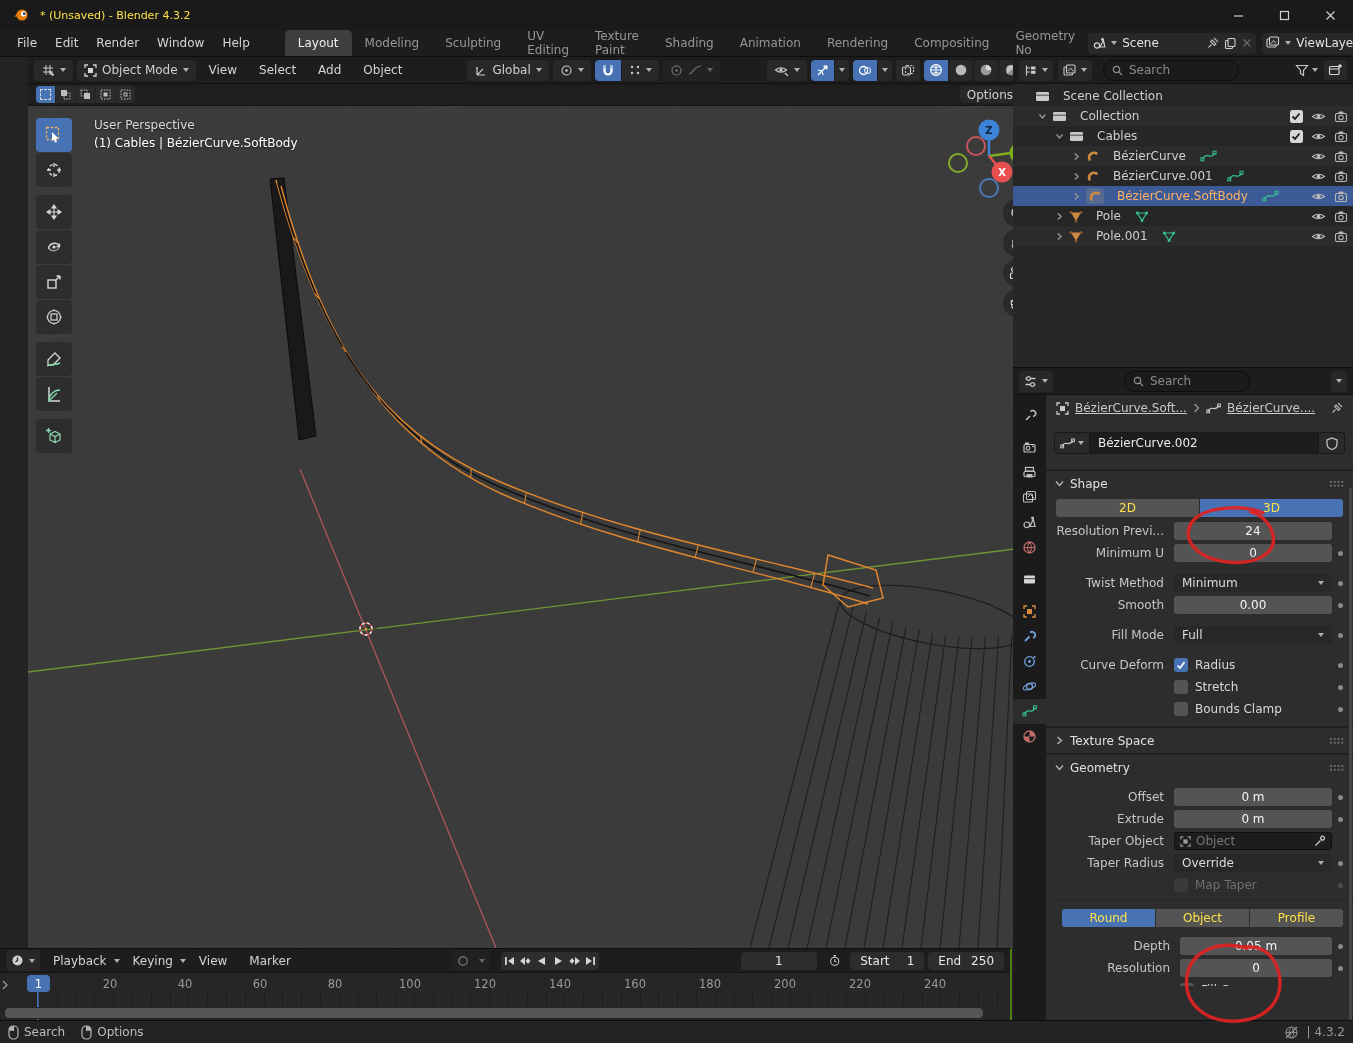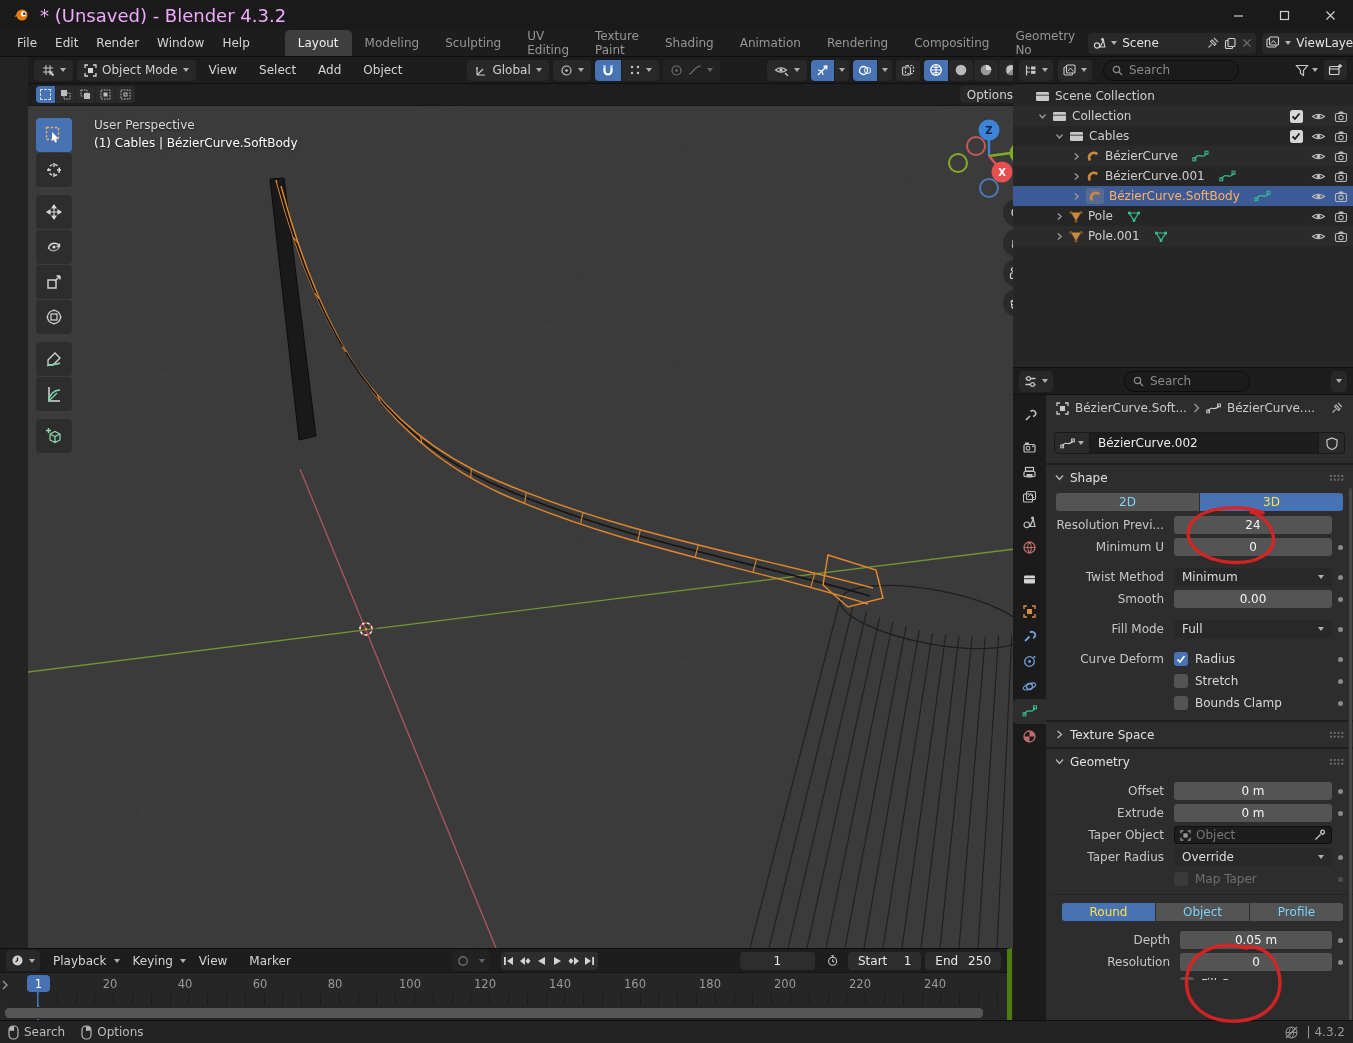--- a/index.html
+++ b/index.html
@@ -7,21 +7,21 @@
         font-family:"DejaVu Sans","Liberation Sans",sans-serif;font-size:12px;color:#d0d0d0;}
   .abs{position:absolute;}
   .flex{display:flex;align-items:center;}
   .chev{width:0;height:0;border-left:3.5px solid transparent;border-right:3.5px solid transparent;border-top:4px solid #b0b0b0;display:inline-block;}
   .btn{background:#282828;border-radius:4px;display:flex;align-items:center;gap:5px;padding:0 7px;height:21px;}
   .btn.blue{background:#4772b3;}
   .btn.dim{opacity:.5;}
   svg{display:block;}
   
   #titlebar{left:0;top:0;width:1353px;height:30px;background:#1a1a1a;display:flex;align-items:center;}
-  #titlebar .title{margin-left:10px;color:#f0abfc;font-size:18px;}
+  #titlebar .title{margin-left:10px;color:#fde047;font-size:11px;}
   .winbtns{margin-left:auto;display:flex;}
   .winbtn{width:46px;height:30px;display:flex;align-items:center;justify-content:center;}
   
   #topbar{left:0;top:30px;width:1353px;height:27px;background:#1d1d1d;display:flex;align-items:center;border-bottom:1px solid #0e0e0e;box-sizing:border-box;}
   .menu-item{padding:0 9px;color:#d4d4d4;}
   #workspace-tabs{display:flex;align-self:flex-end;margin-left:26px;height:26px;}
   .wtab{padding:12px 13px;display:flex;align-items:center;color:#969696;border-radius:5px 5px 0 0;}
   .wtab.active{background:#3e3e3e;color:#f0f0f0;}
   .selgroup{background:#282828;border-radius:4px;height:21px;display:flex;align-items:center;padding:0 4px;gap:5px;}
   
@@ -40,62 +40,62 @@
   .tool.gap{margin-top:7px;}
   .navbtn{position:absolute;width:28px;height:28px;border-radius:14px;background:rgba(36,36,36,.72);display:flex;align-items:center;justify-content:center;}
   
   #outliner{left:1013px;top:57px;width:340px;height:311px;background:#262626;border-bottom:1px solid #0e0e0e;box-sizing:border-box;}
   .ed-header{height:27px;background:#1d1d1d;display:flex;align-items:center;padding:0 6px;gap:5px;border-bottom:1px solid #101010;box-sizing:border-box;}
   .search{display:flex;align-items:center;gap:6px;background:#1b1b1b;border:1px solid #0d0d0d;border-radius:10px;height:19px;padding:0 8px;color:#8a8a8a;flex:0 0 auto;}
   .o-row{position:relative;height:20px;display:flex;align-items:center;color:#cfcfcf;}
   .o-row.alt{background:#2b2b2b;}
   .o-row.selected{background:#3b5a96;}
   .o-row.selected .o-label{color:#ffb163;}
-  .o-label{margin-left:5px;white-space:nowrap;text-align:center;}
+  .o-label{margin-left:13px;white-space:nowrap;text-align:center;}
   .o-right{position:absolute;right:0;top:0;height:20px;display:flex;align-items:center;}
   .ocb{width:13px;height:13px;background:#d7d7d7;border-radius:2.5px;display:flex;align-items:center;justify-content:center;}
   .iconhl{background:rgba(140,140,140,.35);border-radius:3px;padding:1px 2px;display:flex;}
   
   #properties{left:1013px;top:368px;width:340px;height:652px;background:#202020;box-sizing:border-box;}
   #prop-tabs{position:absolute;left:0;top:27px;width:33px;bottom:0;background:#1b1b1b;display:flex;flex-direction:column;align-items:center;padding-top:8px;box-sizing:border-box;}
   .ptab{width:33px;height:25px;display:flex;align-items:center;justify-content:center;}
   .ptab.gap{margin-top:7px;}
   .ptab.on{background:#2d2d2d;border-radius:4px 0 0 4px;}
   #prop-main{position:absolute;left:33px;top:27px;right:0;bottom:0;background:#2d2d2d;overflow:hidden;}
-  .crumb{height:26px;display:flex;align-items:center;gap:6px;padding:0 10px;color:#c9c9c9;}
-  .idblock{margin:2px 8px 0 8px;height:40px;display:flex;align-items:center;gap:0;}
+  .crumb{height:26px;display:flex;align-items:center;gap:6px;padding:0 10px;color:#c9c9c9;text-decoration:underline;}
+  .idblock{margin:2px 8px 6px 8px;height:40px;display:flex;align-items:center;gap:0;}
   .idblock .sel{background:#2a2a2a;border:1px solid #191919;border-radius:4px 0 0 4px;height:22px;display:flex;align-items:center;gap:3px;padding:0 5px;box-sizing:border-box;}
   .idblock .nm{flex:1;background:#1d1d1d;border:1px solid #191919;border-left:none;height:22px;display:flex;align-items:center;padding:0 8px;color:#ececec;box-sizing:border-box;}
   .idblock .fake{width:26px;background:#2a2a2a;border:1px solid #191919;border-left:none;border-radius:0 4px 4px 0;height:22px;display:flex;align-items:center;justify-content:center;box-sizing:border-box;}
   .panel{border-top:2px solid #1f1f1f;}
   .panel-header{height:25px;display:flex;align-items:center;gap:6px;padding:0 9px;color:#e0e0e0;}
   .dragdots{width:15px;height:7px;margin-left:auto;background-image:radial-gradient(circle,#6f6f6f .9px,transparent 1.1px);background-size:3.8px 3.8px;}
   .prow{display:flex;align-items:center;height:22px;padding-left:10px;padding-right:4px;}
   .plbl{width:108px;text-align:right;padding-right:10px;color:#c6c6c6;white-space:nowrap;overflow:hidden;flex:0 0 auto;}
   .pfield{flex:1;min-width:0;}
   .pdot{width:17px;display:flex;justify-content:center;flex:0 0 auto;}
   .pdot i{width:5px;height:5px;border-radius:50%;background:#8a8a8a;}
   .pdot i.dim{background:#4d4d4d;}
   .num{height:18px;background:#545454;border-radius:3px;display:flex;align-items:center;justify-content:center;color:#f4f4f4;}
   .dd{height:18px;background:#282828;border-radius:3px;display:flex;align-items:center;padding:0 8px;color:#dcdcdc;}
   .dd .chev{margin-left:auto;}
   .cbx{width:14px;height:14px;border-radius:3px;background:#545454;display:flex;align-items:center;justify-content:center;flex:0 0 auto;}
   .cbx.checked{background:#4772b3;}
   .cbx.dis{background:#3a3a3a;}
   .cbl{margin-left:7px;color:#d8d8d8;}
   .segrow{display:flex;gap:1px;margin:3px 10px 3px 10px;height:18px;}
-  .seg{flex:1;background:#545454;display:flex;align-items:center;justify-content:center;color:#7dd3fc;}
+  .seg{flex:1;background:#545454;display:flex;align-items:center;justify-content:center;color:#fde047;}
   .seg:first-child{border-radius:3px 0 0 3px;}
   .seg:last-child{border-radius:0 3px 3px 0;}
   .seg.on{background:#4772b3;color:#fde047;}
   .gap8{height:8px;}
   .objfield{height:18px;background:#1d1d1d;border:1px solid #0f0f0f;border-radius:3px;display:flex;align-items:center;padding:0 5px;gap:5px;color:#777;box-sizing:border-box;}
   #prop-scroll{position:absolute;right:1px;top:120px;width:3px;height:560px;background:#464646;border-radius:2px;}
   
-  #timeline{left:0;top:948px;width:1012px;height:72px;background:#262626;border-right:5px solid #4d7c0f;border-top:1px solid #0e0e0e;box-sizing:border-box;}
+  #timeline{left:0;top:948px;width:1012px;height:72px;background:#262626;border-right:2px solid #4d7c0f;border-top:1px solid #0e0e0e;box-sizing:border-box;}
   #tl-header{height:24px;background:#1d1d1d;display:flex;align-items:center;padding:0 6px;gap:4px;border-bottom:1px solid #141414;box-sizing:border-box;}
   #tl-ruler{position:relative;height:24px;}
   .tick{position:absolute;top:4px;color:#9a9a9a;font-size:11.5px;transform:translateX(-50%);}
   #framebadge{position:absolute;top:2px;width:23px;height:17px;background:#4772b3;border-radius:4px;color:#fff;display:flex;align-items:center;justify-content:center;font-size:11.5px;}
   #playhead{position:absolute;width:2px;background:#4772b3;}
   .tl-grid{position:absolute;width:1px;background:rgba(0,0,0,.28);}
   #tl-scroll{position:absolute;left:0;right:0;top:56px;height:16px;display:flex;align-items:center;padding:0 4px;}
   #tl-thumb{height:10px;background:#565656;border-radius:5px;border:1px solid #242424;}
   .pbtns{display:flex;background:#2d2d2d;border-radius:4px;overflow:hidden;}
   .pbtn{width:20px;height:18px;display:flex;align-items:center;justify-content:center;}

